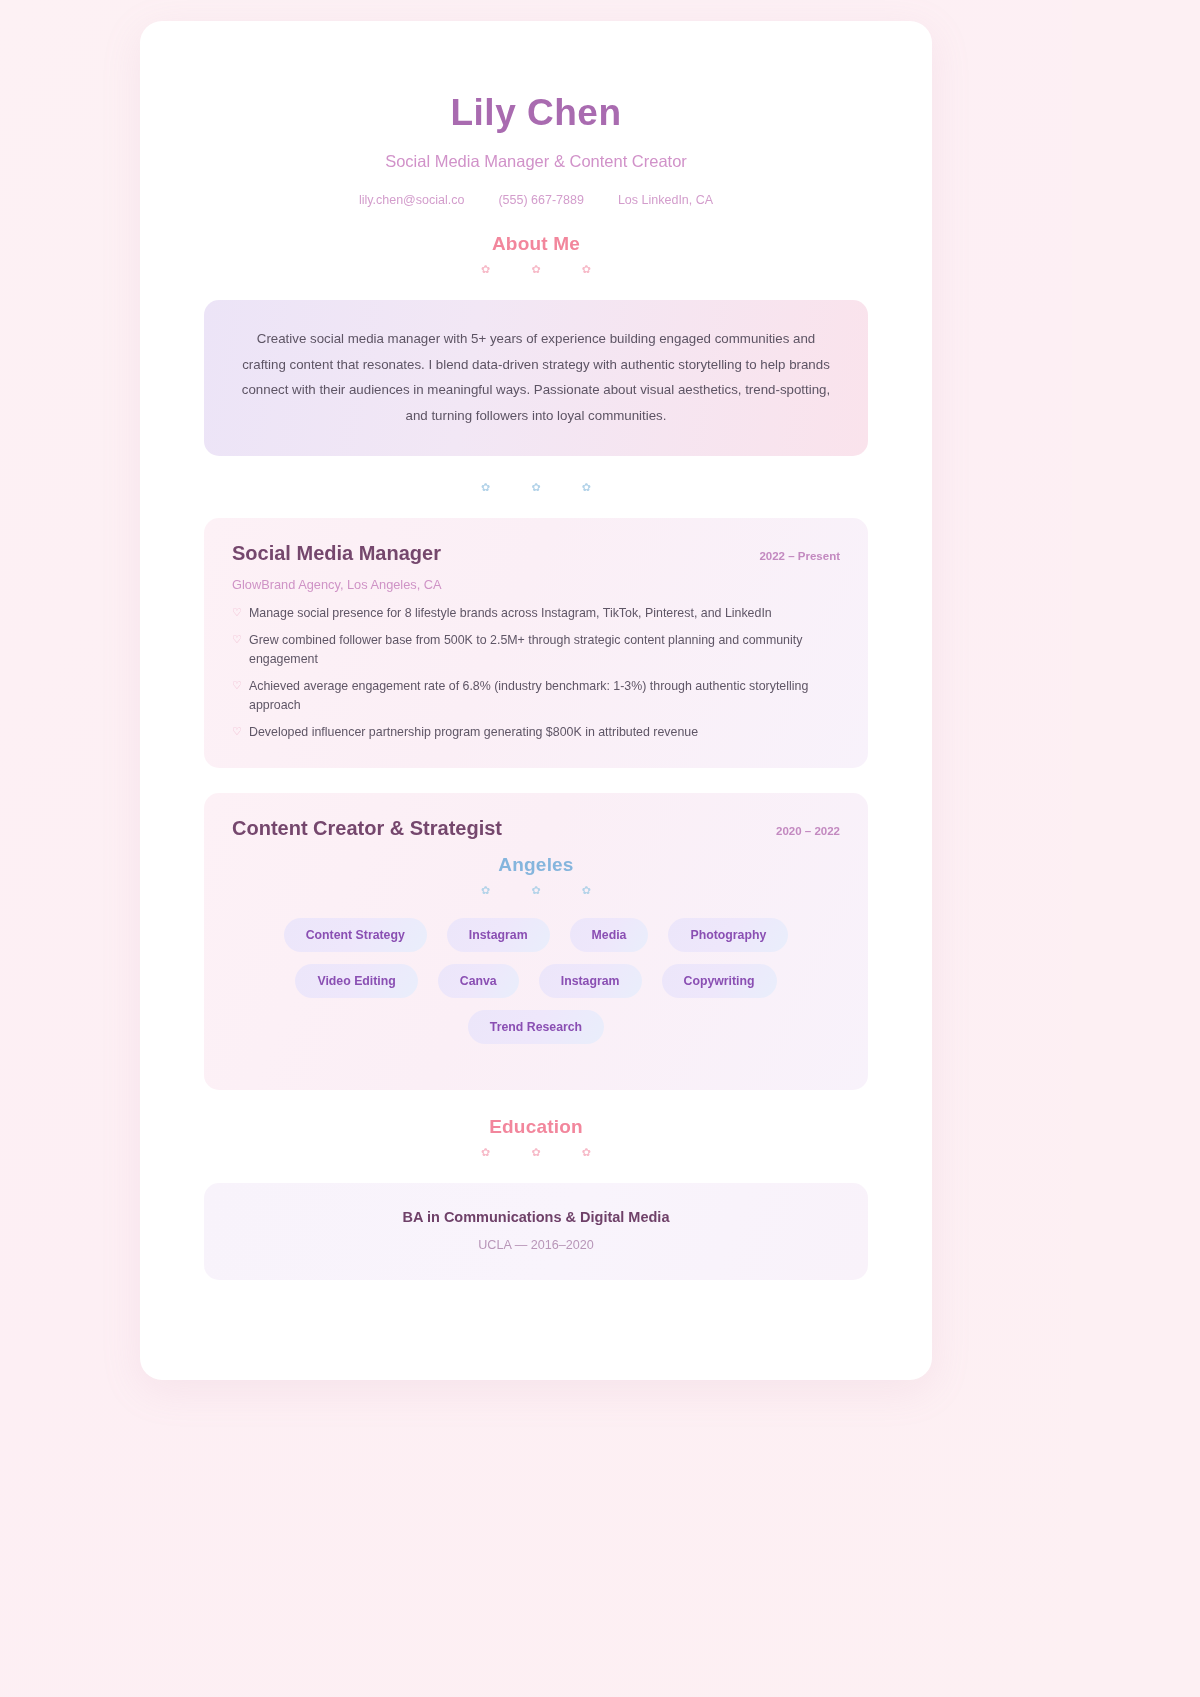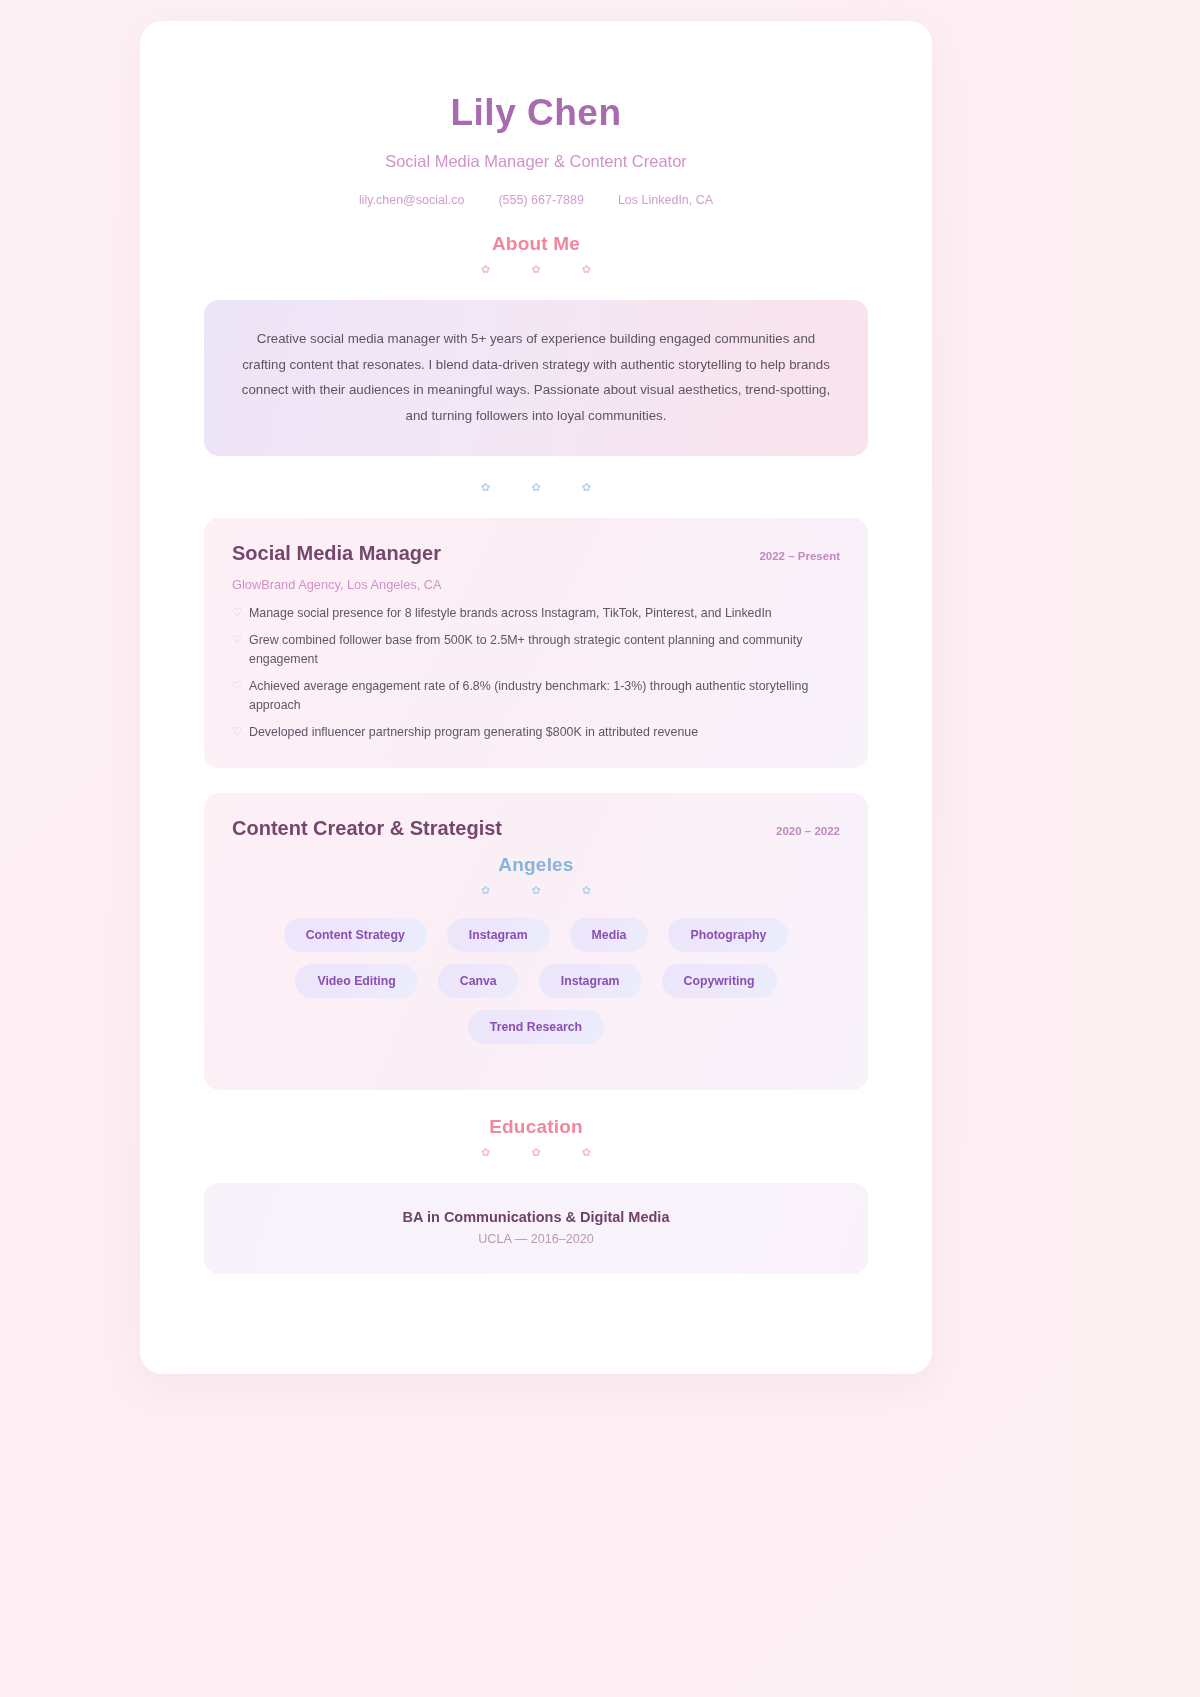--- a/index.html
+++ b/index.html
@@ -176,21 +176,21 @@
     border-radius: 15px;
     padding: 26px 28px 28px 28px;
     text-align: center;
   }
   .edu-degree {
     font-size: 14.5px;
     font-weight: bold;
     color: #6f4169;
   }
   .edu-school {
-    margin-top: 7px;
+    margin-top: 13px;
     font-size: 12.6px;
     color: #b896b8;
   }
 </style>
 </head>
 <body>
 
 <div class="page">
   <div class="resume-card">
 

